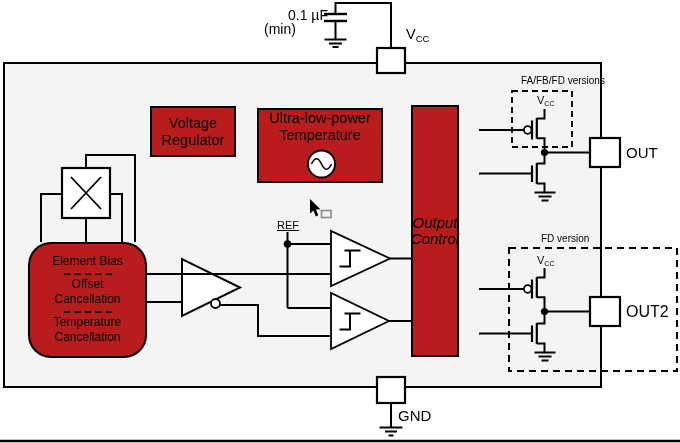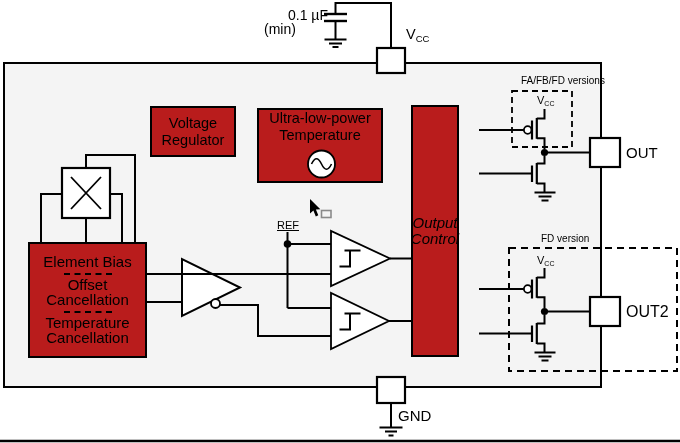--- a/index.html
+++ b/index.html
@@ -4,21 +4,21 @@
 <style>
   html,body{margin:0;padding:0;background:#fff;}
   #stage{position:relative;width:680px;height:443px;background:#ffffff;overflow:hidden;
          font-family:"Liberation Sans",sans-serif;color:#000;}
   .t{position:absolute;white-space:nowrap;color:#000000;}
   .ic{position:absolute;left:3px;top:62px;width:599px;height:326px;
       box-sizing:border-box;border:2.5px solid #000;background:#f4f4f4;}
   .blockbox{position:absolute;box-sizing:border-box;border:2.2px solid #000;background:#b91c1c;
             display:flex;flex-direction:column;align-items:center;justify-content:center;
             text-align:center;font-size:14.5px;line-height:16.5px;}
-  .eb{line-height:15.5px;font-size:15px;}
+  .eb{line-height:15.5px;font-size:12px;border-radius:23px;}
   .dash-sep{width:48px;border-top:2px dashed #000;margin:3px 0 2px 0;}
   .small-note{font-size:10px;margin-left:24px;}
   svg{position:absolute;left:0;top:0;}
   sub{line-height:0;}
 </style>
 </head>
 <body>
 
 <div id="stage">
 

